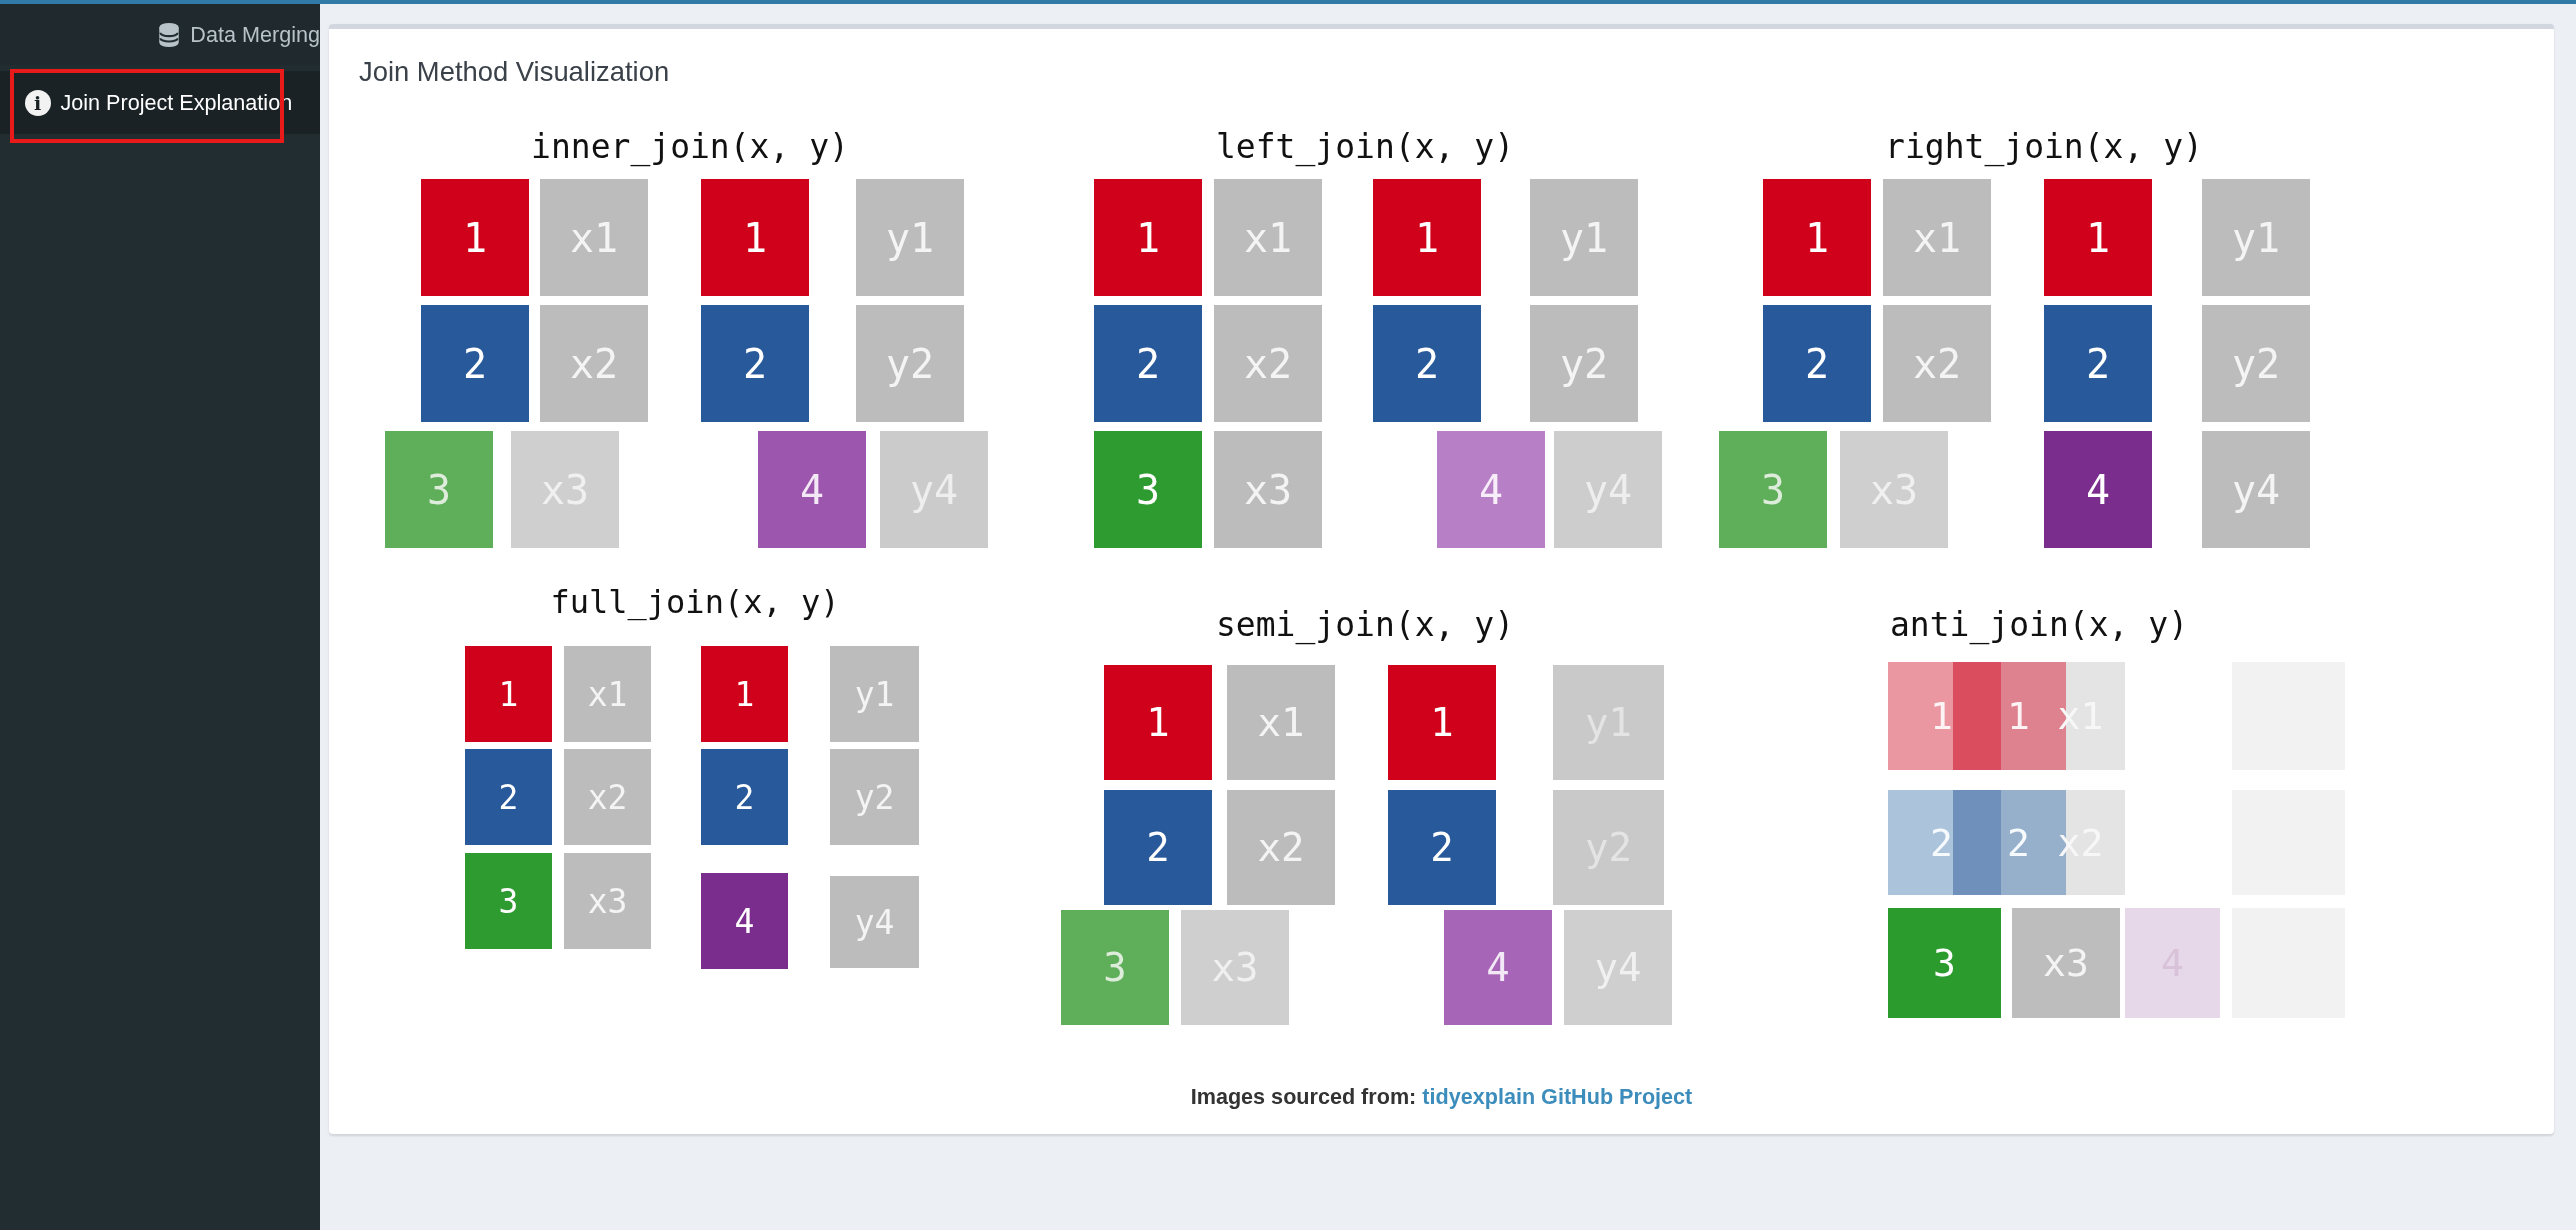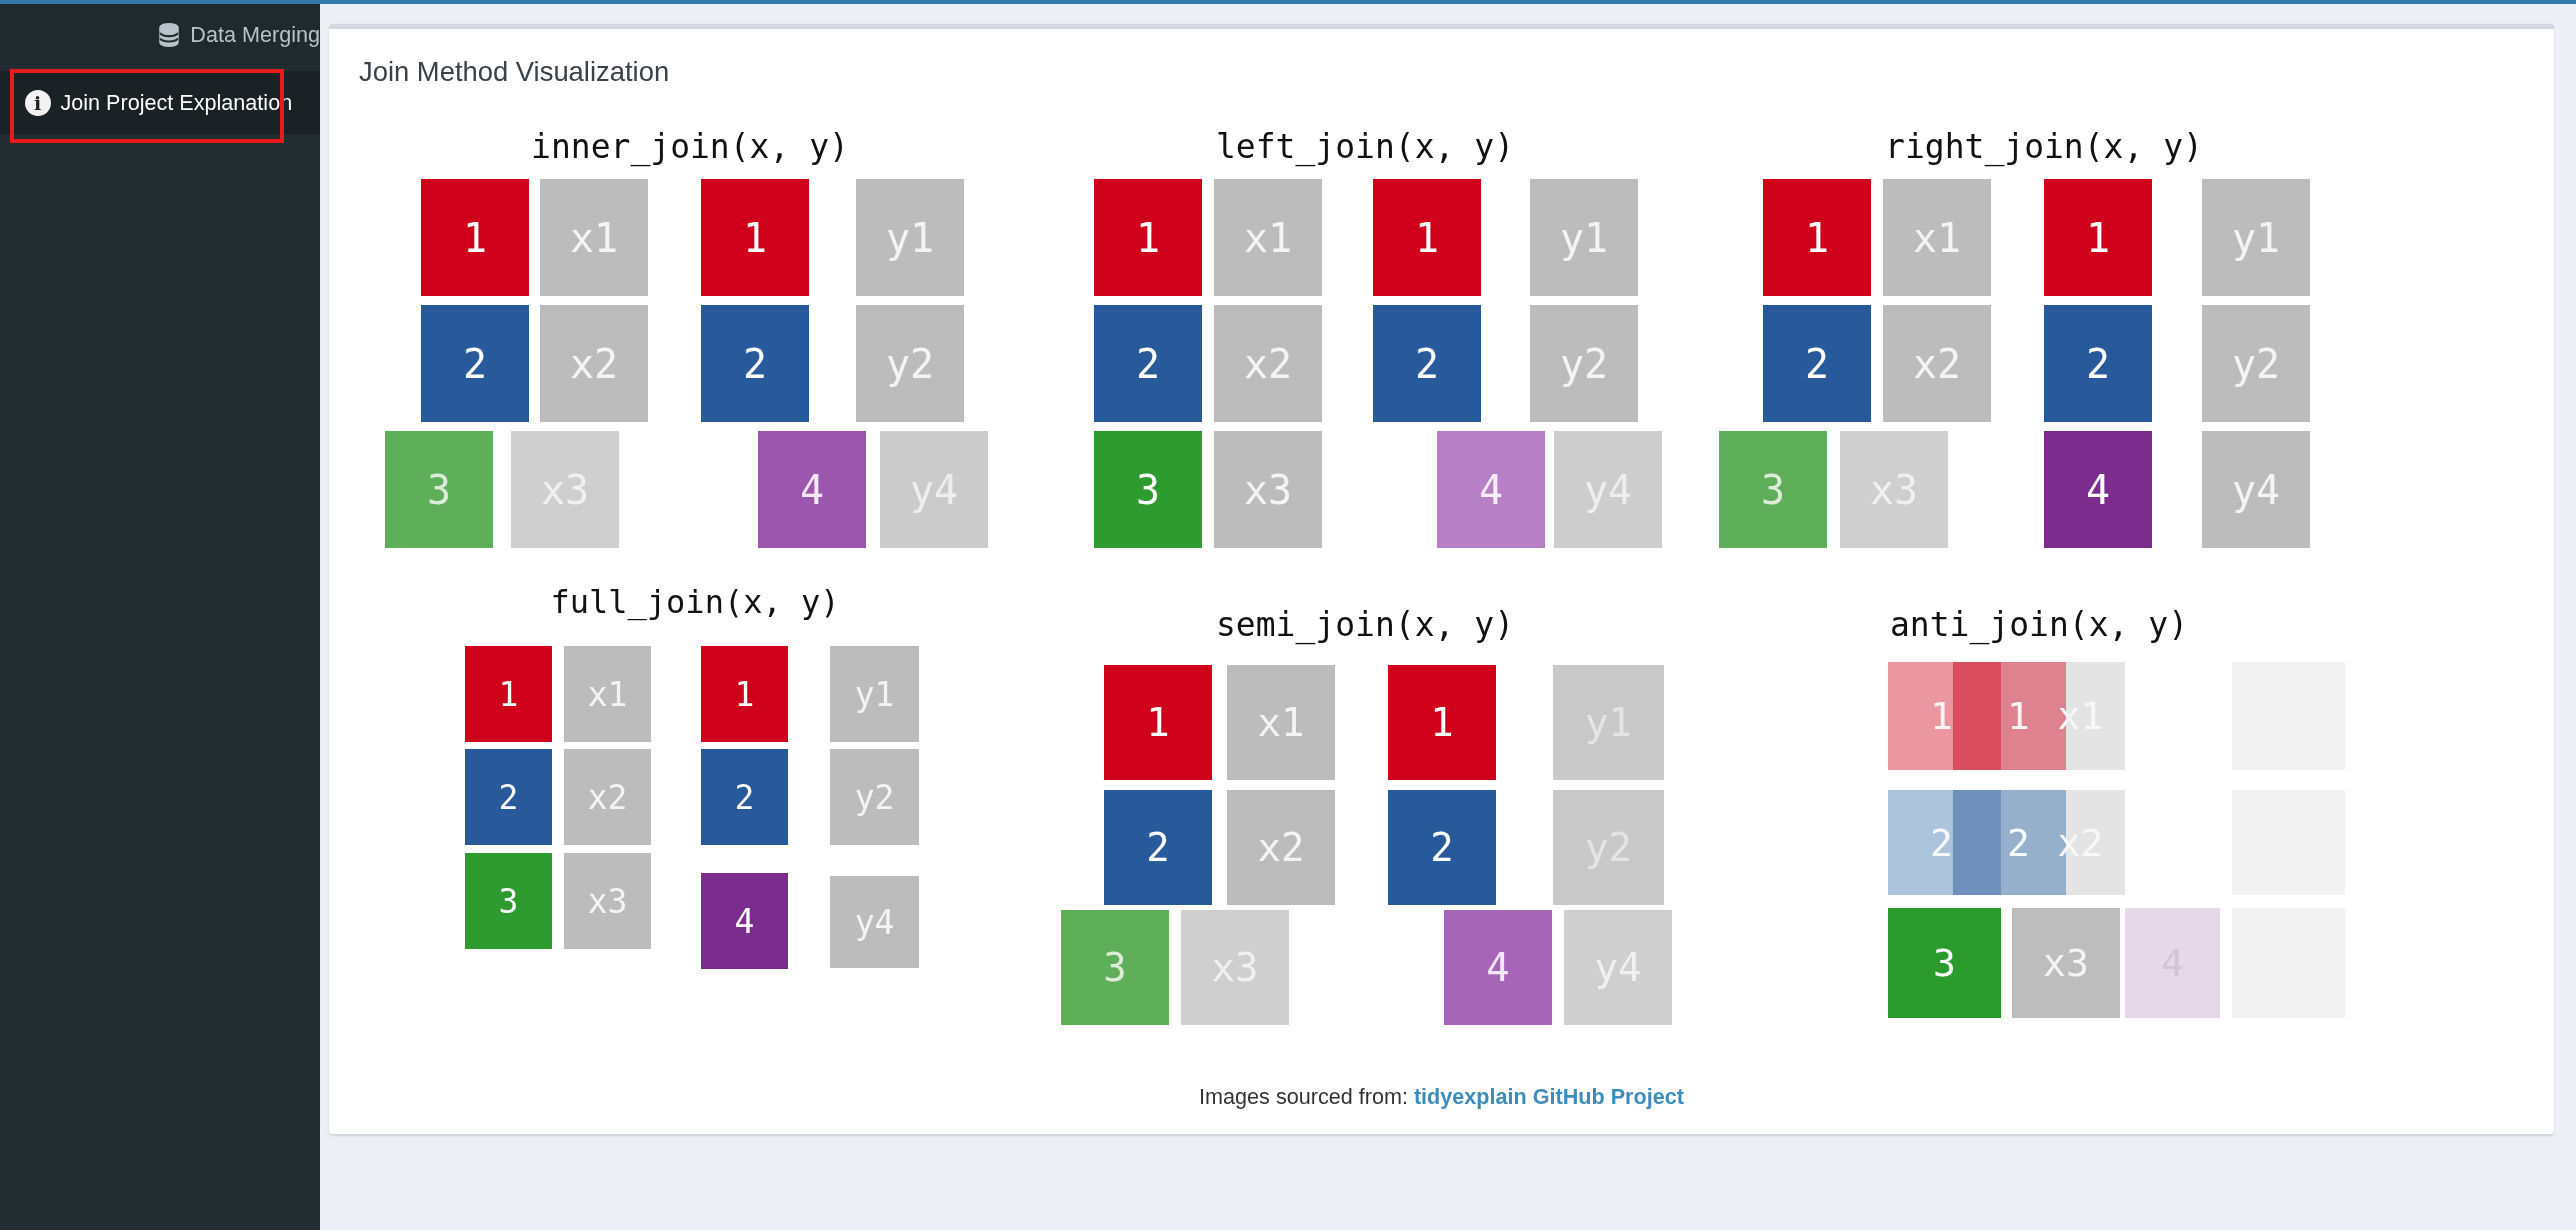--- a/index.html
+++ b/index.html
@@ -20,21 +20,21 @@
   
   .card{position:absolute;left:329px;top:24px;width:2225px;height:1105px;background:#ffffff;
     border-top:5.8px solid #d2d6de;border-radius:4px;box-shadow:0 1.4px 2.2px rgba(0,0,0,0.12);z-index:10;}
   .card-title{position:absolute;left:30px;top:27.4px;font-size:27.4px;color:#3a4149;}
   .diagrams{position:absolute;left:-329px;top:-24px;width:2576px;height:1231px;pointer-events:none;}
   .panel-title{position:absolute;transform:translate(-50%,-50%);font-family:"DejaVu Sans Mono",monospace;
     color:#111;white-space:nowrap;}
   .cell{position:absolute;display:flex;align-items:center;justify-content:center;
     font-family:"DejaVu Sans Mono",monospace;line-height:1;}
   .footer-note{position:absolute;left:0;right:0;top:1055px;text-align:center;font-size:21.6px;color:#333;}
-  .footer-note b{font-weight:normal;}
+  .footer-note b{font-weight:bold;}
   .footer-link{color:#3c8dbc;font-weight:bold;text-decoration:none;cursor:pointer;}
 </style>
 </head>
 <body>
 
 <div class="topbar" style="background: rgb(49, 121, 166);"></div>
 
 <div class="sidebar">
   <div class="brand">
     <svg width="26" height="26" viewBox="0 0 24 24" fill="none" stroke="#b7c2c9" stroke-width="2">

